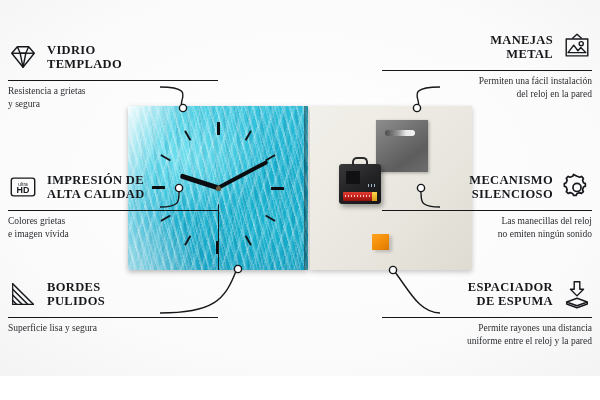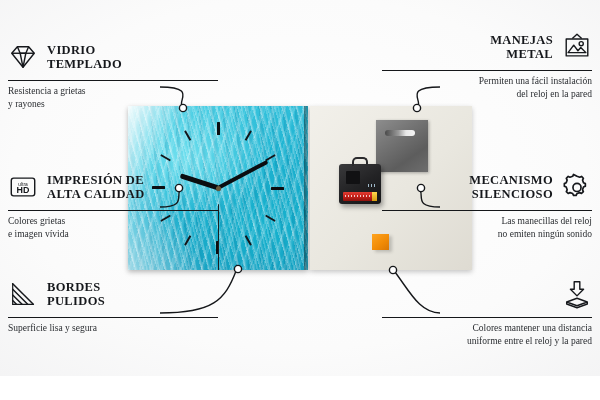--- a/index.html
+++ b/index.html
@@ -292,21 +292,21 @@
           </svg>
       </span>
       <span class="f-title">
         <span>VIDRIO</span><br>
         <span>TEMPLADO</span>
       </span>
     </div>
     <div class="f-rule"></div>
     <div class="f-desc">
       <span>Resistencia a grietas</span><br>
-      <span>y rayones</span>
+      <span>y segura</span>
     </div>
   </div>
 
   <div class="feature left" id="feat-print">
     <div class="f-head">
       <span class="f-icon">
         <svg viewBox="0 0 32 32">
           <rect x="3.5" y="6.5" width="25" height="19" rx="2.5" fill="none" stroke="currentColor" stroke-width="1.5"></rect>
           <text x="16" y="14.5" font-family="Liberation Sans, sans-serif" font-size="5.2" text-anchor="middle" fill="currentColor">ultra</text>
           <text x="16" y="22.6" font-family="Liberation Sans, sans-serif" font-size="9.5" font-weight="bold" text-anchor="middle" fill="currentColor">HD</text>
@@ -399,21 +399,25 @@
     <div class="f-head">
       <span class="f-icon">
         <svg viewBox="0 0 32 32">
             <g fill="none" stroke="currentColor" stroke-width="1.5" stroke-linejoin="round">
           <path d="M13 3 h6 v8 h4 l-7 7 -7 -7 h4 z"></path>
           <path d="M16 20.5 L5 24.5 L16 28.5 L27 24.5 Z"></path>
           <path d="M5 24.5 v2.2 L16 30.7 L27 26.7 v-2.2"></path>
         </g>
           </svg>
       </span>
-    </div>
-    <div class="f-rule"></div>
-    <div class="f-desc">
-      <span>Colores mantener una distancia</span><br>
+      <span class="f-title">
+        <span>ESPACIADOR</span><br>
+        <span>DE ESPUMA</span>
+      </span>
+    </div>
+    <div class="f-rule"></div>
+    <div class="f-desc">
+      <span>Permite rayones una distancia</span><br>
       <span>uniforme entre el reloj y la pared</span>
     </div>
   </div>
 
 </div>
 
 </body></html>

